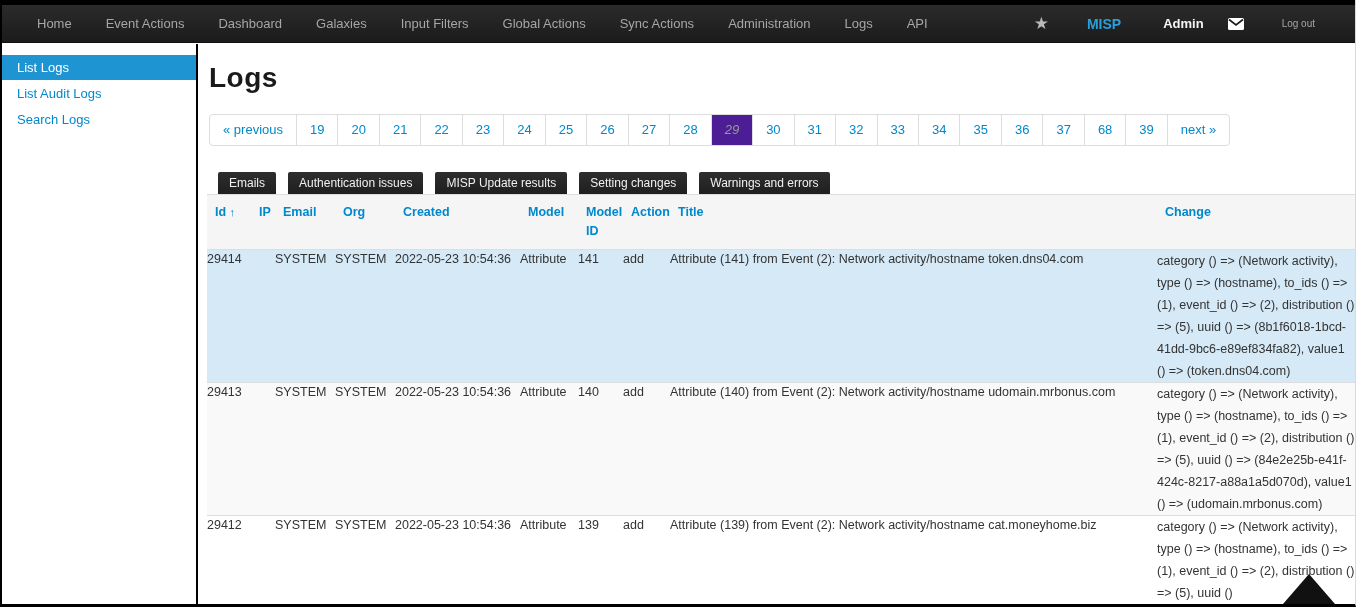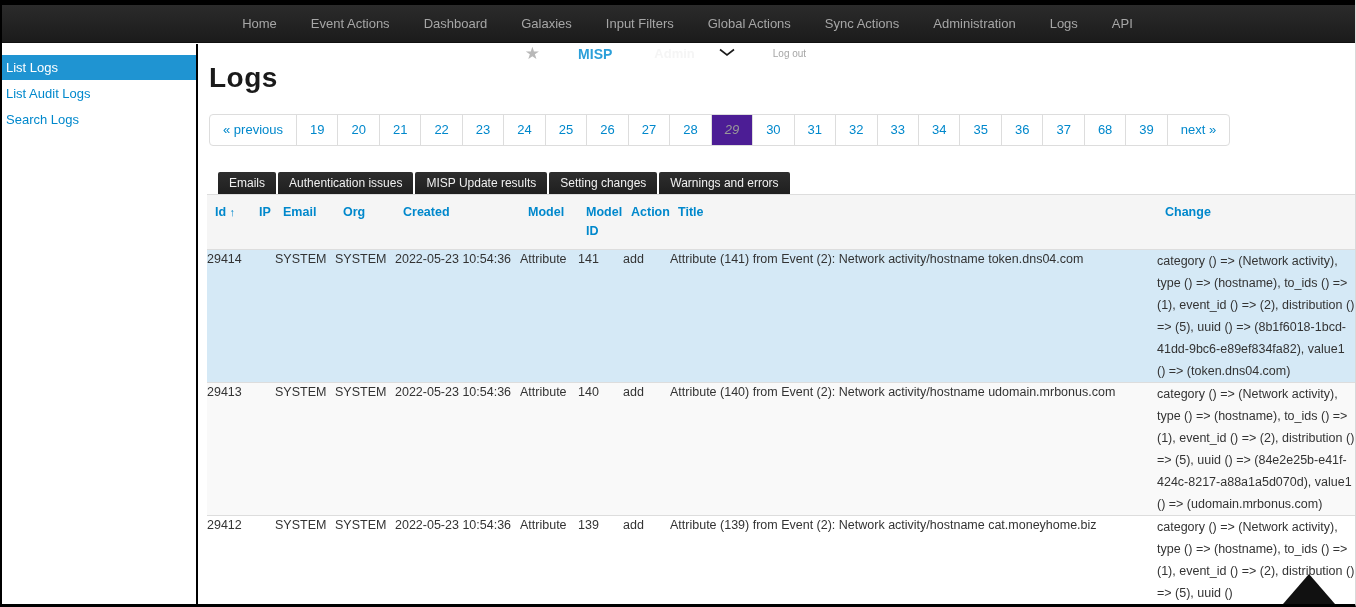--- a/index.html
+++ b/index.html
@@ -9,57 +9,56 @@
     position:relative; width:1356px; height:607px; margin:0 auto;
     background:#ffffff; overflow:hidden;
     border-left:2px solid #000; border-bottom:3px solid #000; border-right:1px solid #d9d9d9;
   }
   
   .topstrip { height:5px; background:#000; }
   .navbar {
     height:38px; background:linear-gradient(#2b2b2b,#1b1b1b);
     display:flex; align-items:center; justify-content:space-between;
     border-bottom:1px solid #111;
-    flex-direction:column;
   }
   .nav-left { display:flex; list-style:none; align-items:center; }
   .nav-left li {
     color:#a6a6a6; font-size:13px; padding:0 17px; height:38px; line-height:38px;
     cursor:pointer; white-space:nowrap;
   }
   .nav-left li:first-child { margin-left:18px; }
   .nav-right { display:flex; align-items:center; margin-right:22px; }
   .star { color:#b8b8b8; font-size:17px; padding:0 14px; cursor:pointer; }
   .brand { color:#2b9fd9; font-weight:bold; font-size:14px; padding:0 24px; cursor:pointer; }
   .user { color:#f5f5f5; font-size:13px; font-weight:bold; padding:0 10px 0 18px; cursor:pointer; display:flex; align-items:center; gap:24px;}
   .envelope { display:inline-block; width:16px; height:12px; }
   .logout { color:#a6a6a6; font-size:10px; padding:0 18px 0 28px; cursor:pointer; }
   
   .sidebar {
     position:absolute; left:0; top:44px; bottom:0; width:196px;
     background:#fff; border-right:2px solid #000; padding-top:10px;
   }
   .side-item {
-    display:block; font-size:13px; color:#0088cc; padding:5px 4px; margin:1px 0;
+    display:block; font-size:13px; color:#0088cc; padding:5px 15px; margin:1px 0;
     cursor:pointer; text-decoration:none;
   }
   .side-item.active { background:#1f94d2; color:#ffffff; }
   
   .main { position:absolute; left:198px; right:0; top:44px; bottom:0; padding:10px 0 0 7px; overflow:hidden; }
   h1.page-title { font-size:28px; font-weight:bold; color:#1a1a1a; margin:8px 0 20px 2px; letter-spacing:0.5px; }
   
   .pagination { display:inline-flex; margin-left:2px; border:1px solid #ddd; border-radius:4px; overflow:hidden; margin-bottom:26px; background:#fff; }
   .pagination a {
     display:block; min-width:38px; text-align:center; padding:0 13px; line-height:30px;
     font-size:13px; color:#0088cc; text-decoration:none; border-left:1px solid #ddd; cursor:pointer; white-space:nowrap;
   }
   .pagination a:first-child { border-left:none; }
   .pagination a.active { background:#4c1d95; color:#999; cursor:default;font-style:italic; }
   
-  .filter-tabs { display:flex; gap:2px; margin-left:11px; }
+  .filter-tabs { display:flex; gap:12px; margin-left:11px; }
   .filter-tabs .ftab {
     background:linear-gradient(#2e2e2e,#1f1f1f); color:#f0f0f0; font-size:12px;
     padding:4px 11px; cursor:pointer; border-radius:2px 2px 0 0; white-space:nowrap;
   }
   
   table.logs { width:100%; border-collapse:collapse; table-layout:fixed; font-size:12.5px; color:#333; }
   table.logs th {
     text-align:left; color:#0088cc; font-weight:bold; padding:8px; vertical-align:top;
     background:#f5f5f5; border-bottom:1px solid #ddd; border-top:1px solid #ddd; line-height:19px;
   }

